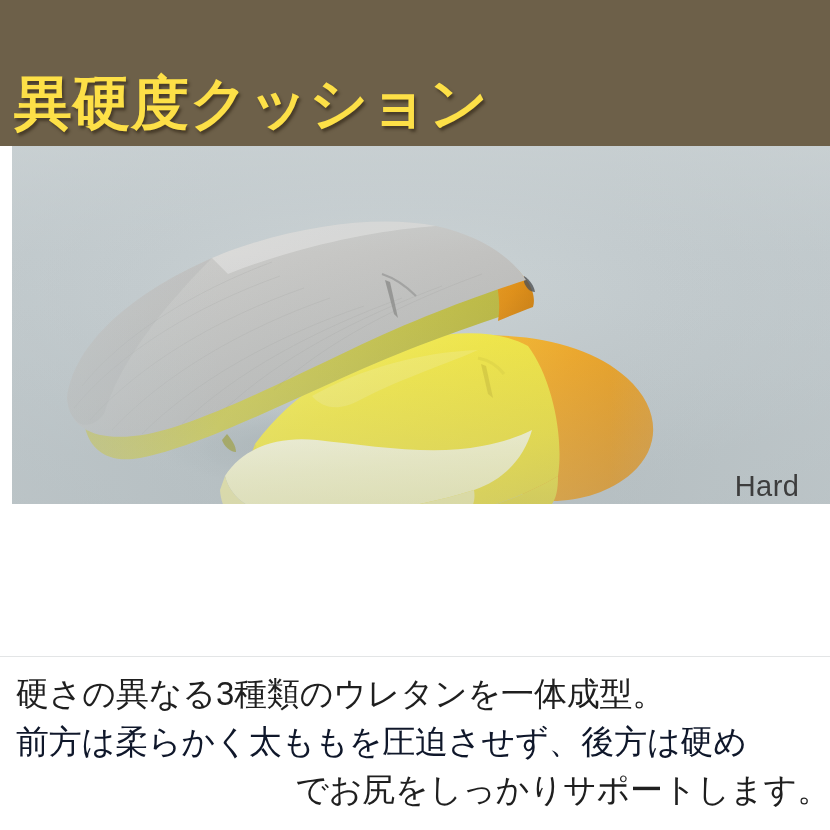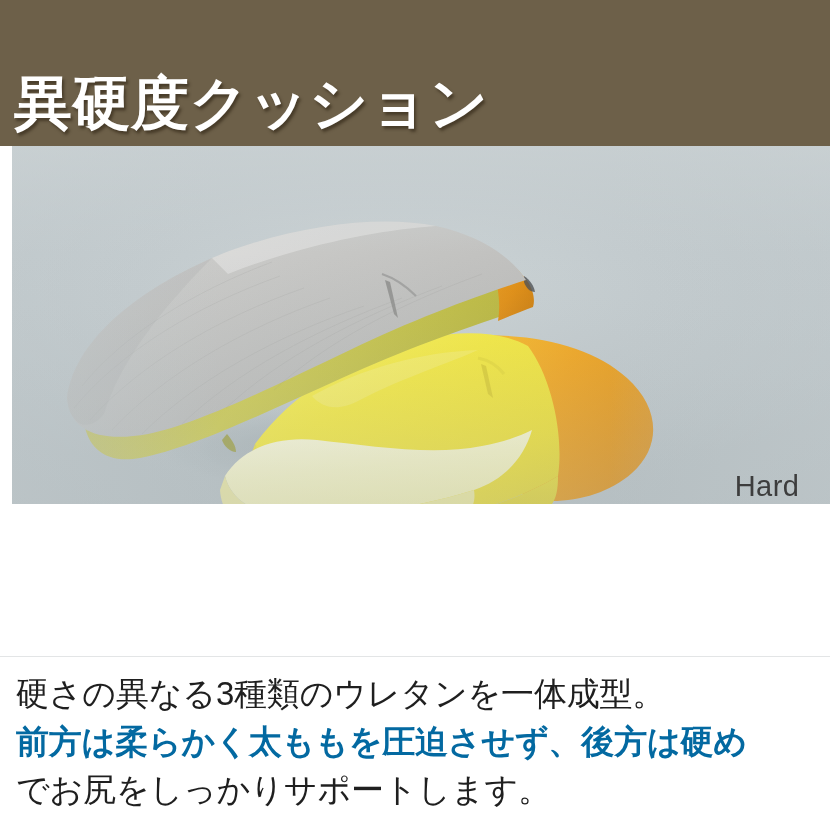--- a/index.html
+++ b/index.html
@@ -122,21 +122,21 @@
     white-space: nowrap;
     letter-spacing: -0.2px;
   }
 </style>
 </head>
 <body>
 
 <div class="page">
 
   <div class="header" style="background: rgb(109, 96, 73);">
-    <div class="header-line header-line-2" style="color: #ffffff; text-align: center;">異硬度クッション</div>
+    <div class="header-line header-line-2" style="color: #fde047; text-align: center;">異硬度クッション</div>
   </div>
 
   <div class="stage">
 
     <svg class="cushion-art" viewBox="0 0 830 510" preserveAspectRatio="none" xmlns="http://www.w3.org/2000/svg">
       <defs>
         <linearGradient id="gFabric" x1="0" y1="0" x2="0.75" y2="1">
           <stop offset="0%" stop-color="#c9c9c7"></stop>
           <stop offset="38%" stop-color="#bdbdbb"></stop>
           <stop offset="72%" stop-color="#b2b2b0"></stop>
@@ -307,17 +307,17 @@
         <div class="legend-seg" style="background:#efe152;height:33%"></div>
 
       </div>
 
     </div>
 
   </div>
 
   <div class="caption">
     <div class="caption-line" style="color: rgb(31, 31, 31);">硬さの異なる3種類のウレタンを一体成型。</div>
-    <div class="caption-line" style="color: #0369a1; font-weight: bold;">前方は柔らかく太ももを圧迫させず、後方は硬め</div>
-    <div class="caption-line" style="color: rgb(31, 31, 31);">でお尻をしっかりサポートします。</div>
+    <div class="caption-line" style="color: #0f172a;">前方は柔らかく太ももを圧迫させず、後方は硬め</div>
+    <div class="caption-line" style="color: rgb(31, 31, 31); text-align: right;">でお尻をしっかりサポートします。</div>
   </div>
 
 </div>
 
 </body></html>

